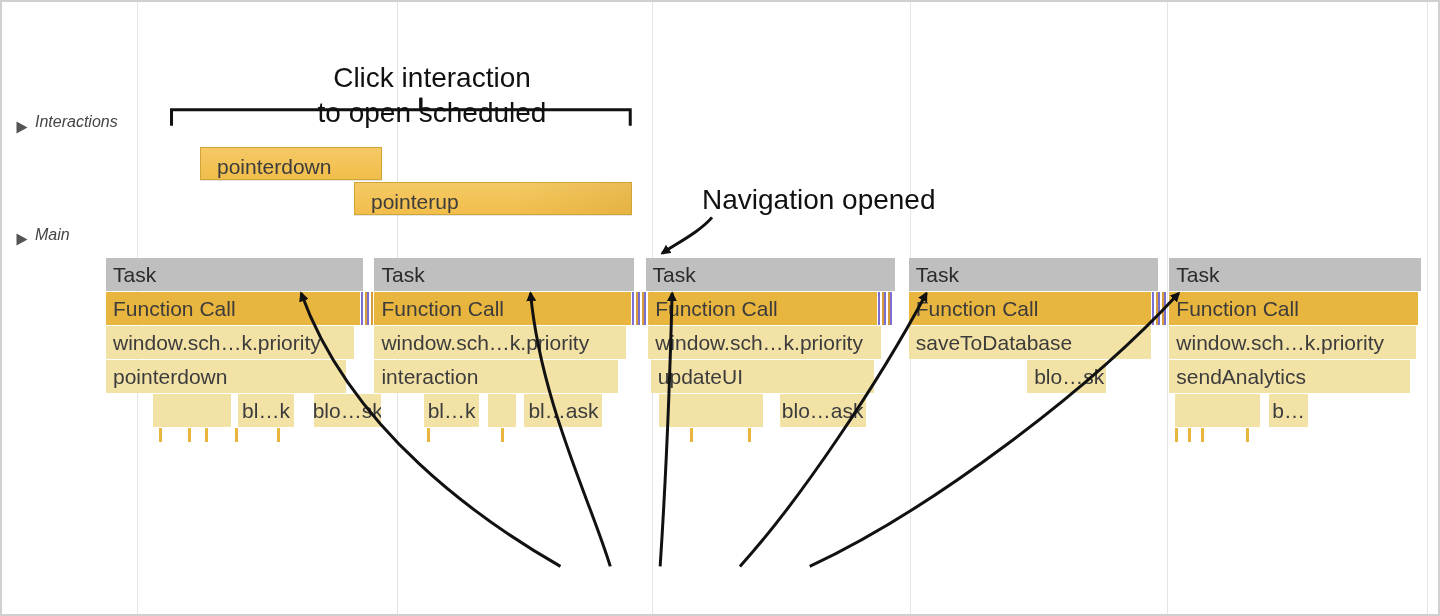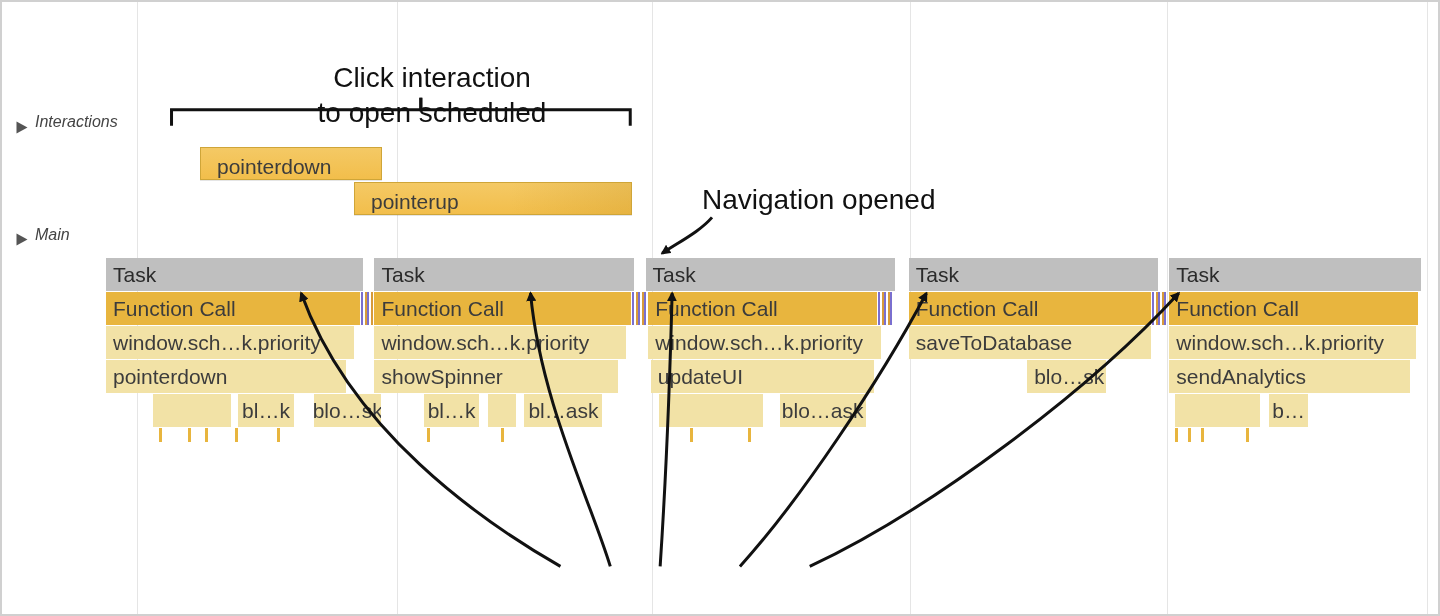--- a/index.html
+++ b/index.html
@@ -200,21 +200,21 @@
     <div class="seg js" style="left:80.8%; width:18.8%">
           <span>window.sch…k.priority</span>
         </div>
   </div>
 
   <div class="lane" style="top:358px">
     <div class="seg js2" style="left:0%;  width:18.3%">
           <span>pointerdown</span>
         </div>
     <div class="seg js2" style="left:20.4%; width:18.6%">
-          <span>showSpinner</span>
+          <span>interaction</span>
         </div>
     <div class="seg js2" style="left:41.4%; width:17.0%">
           <span>updateUI</span>
         </div>
     <div class="seg js2" style="left:70.0%; width:6.1%">
           <span>blo…sk</span>
         </div>
     <div class="seg js2" style="left:80.8%; width:18.4%">
           <span>sendAnalytics</span>
         </div>

